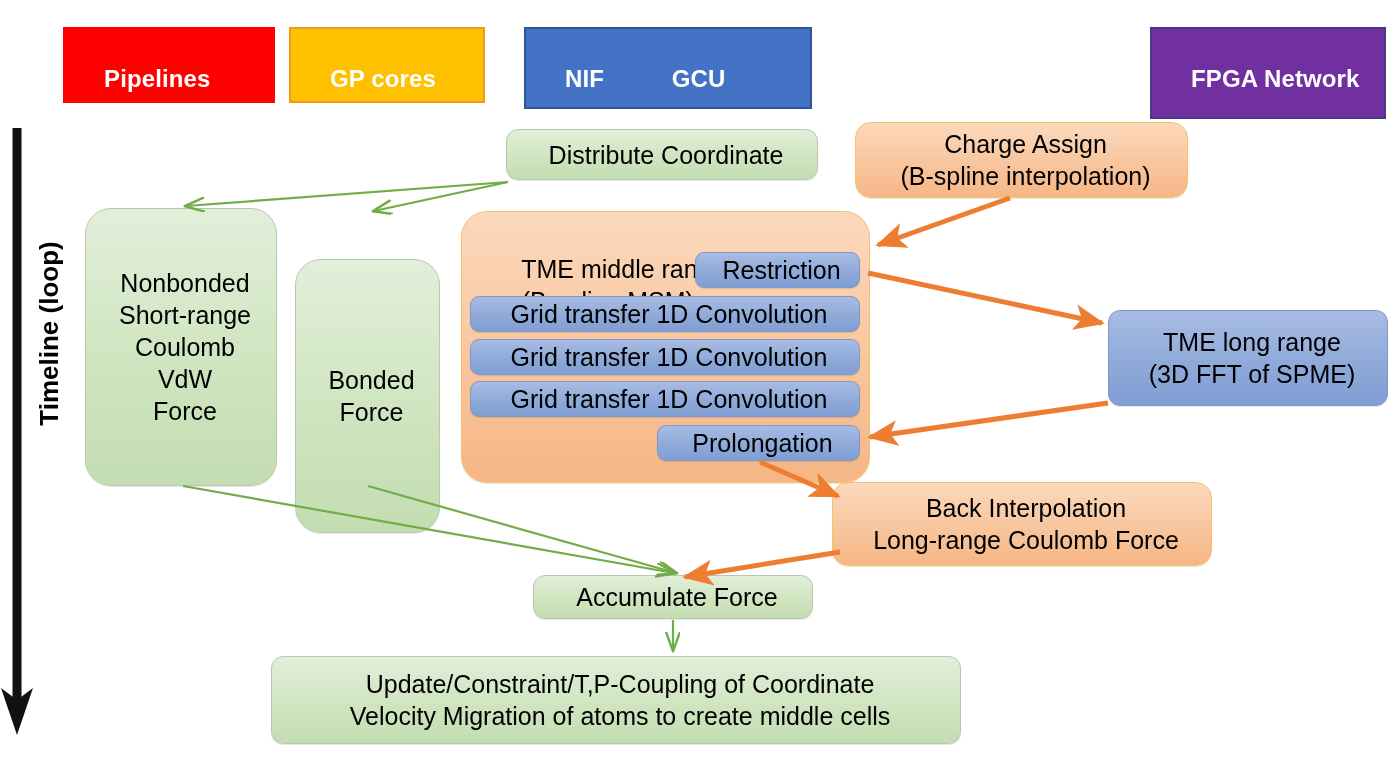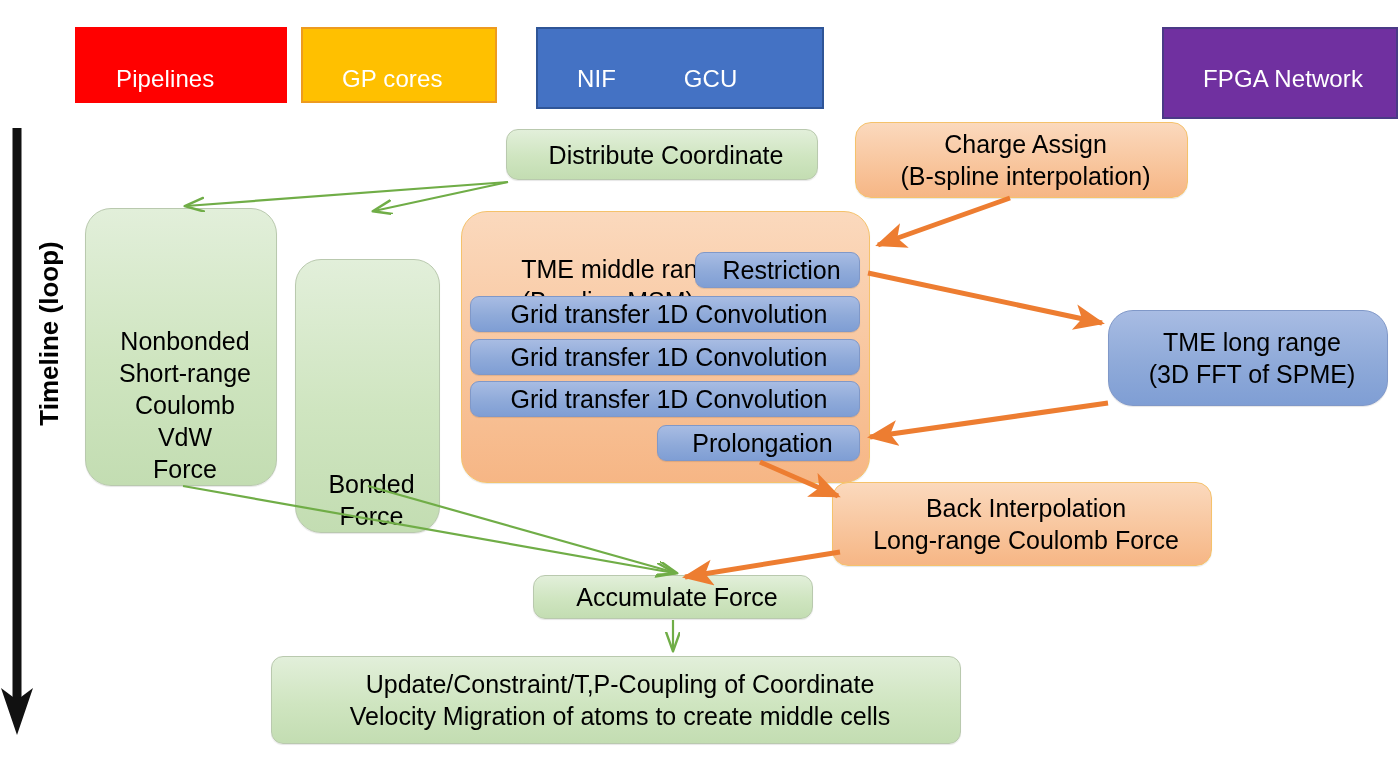--- a/index.html
+++ b/index.html
@@ -12,27 +12,26 @@
     width: 1400px;
     height: 778px;
     background: #ffffff;
     font-family: "Liberation Sans", sans-serif;
     overflow: hidden;
   }
   .legend-box {
     position: absolute;
     box-sizing: border-box;
     color: #ffffff;
-    font-weight: 400;
+    font-weight: 700;
     font-size: 24px;
     line-height: 1.22;
     padding: 6px 0 0 12px;
     letter-spacing: .1px;
     white-space: pre;
-    margin-left: 12px;
   }
   .legend-box .l2 { display: block; }
   .node {
     position: absolute;
     box-sizing: border-box;
     display: flex;
     align-items: center;
     justify-content: center;
     text-align: center;
     color: #000000;
@@ -42,35 +41,35 @@
   }
   .node .lines { width: 100%; padding-left: 8px; }
   .node .lines span { display: block; white-space: pre; }
 
   .green {
     background: linear-gradient(180deg, #e2efda 0%, #cfe5c0 55%, #c3ddb2 100%);
     border: 1px solid #b9c9ae;
     border-radius: 12px;
     box-shadow: 0 1px 1px rgba(0,0,0,.10);
   }
-  .green-tall { border-radius: 26px; align-items: flex-end; }
+  .green-tall { border-radius: 26px; }
   .orange {
     background: linear-gradient(180deg, #fbd9bd 0%, #f8c49b 60%, #f6b685 100%);
     border: 1.5px solid #f5c26b;
     border-radius: 16px;
     box-shadow: 0 1px 1px rgba(0,0,0,.10);
   }
   .orange-big { border-radius: 26px; }
   .blue {
     background: linear-gradient(180deg, #a8bce3 0%, #8faad9 55%, #7f9ed4 100%);
     border: 1px solid #8098c8;
     border-radius: 9px;
     box-shadow: 0 1px 1px rgba(0,0,0,.10);
   }
-  .blue-round { border-radius: 25px; }
+  .blue-round { border-radius: 12px; }
 
   .tme-title {
     position: absolute;
     left: 18px;
     top: 8px;
     text-align: left;
     color: #000;
     font-size: 25px;
     line-height: 1.30;
     white-space: pre;

